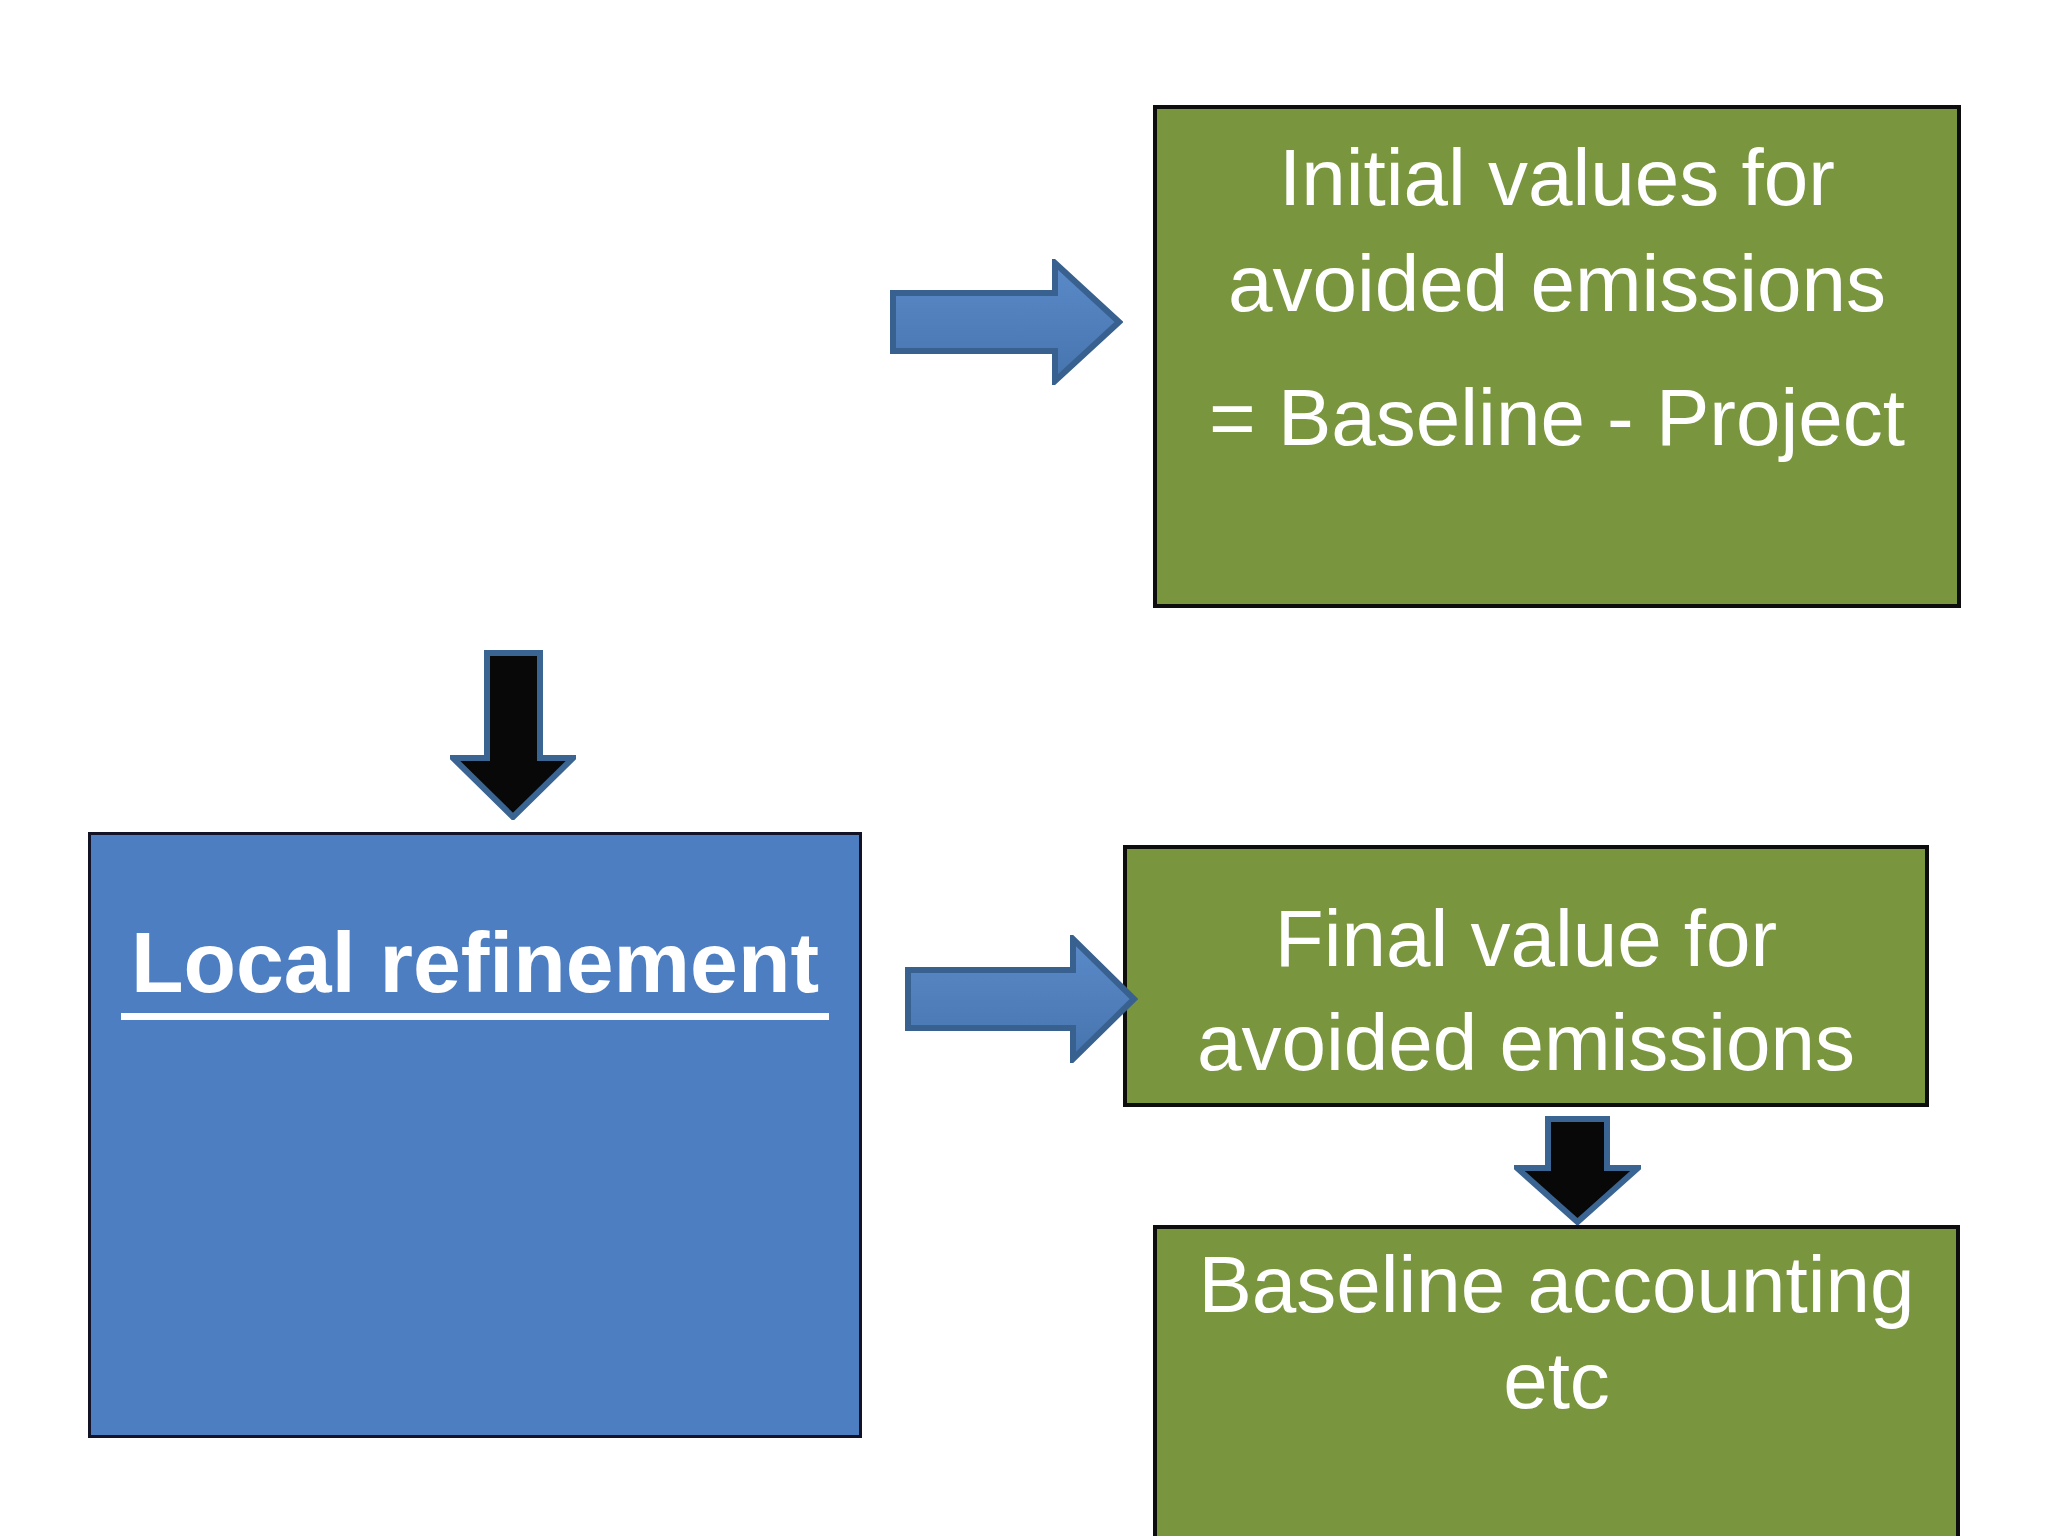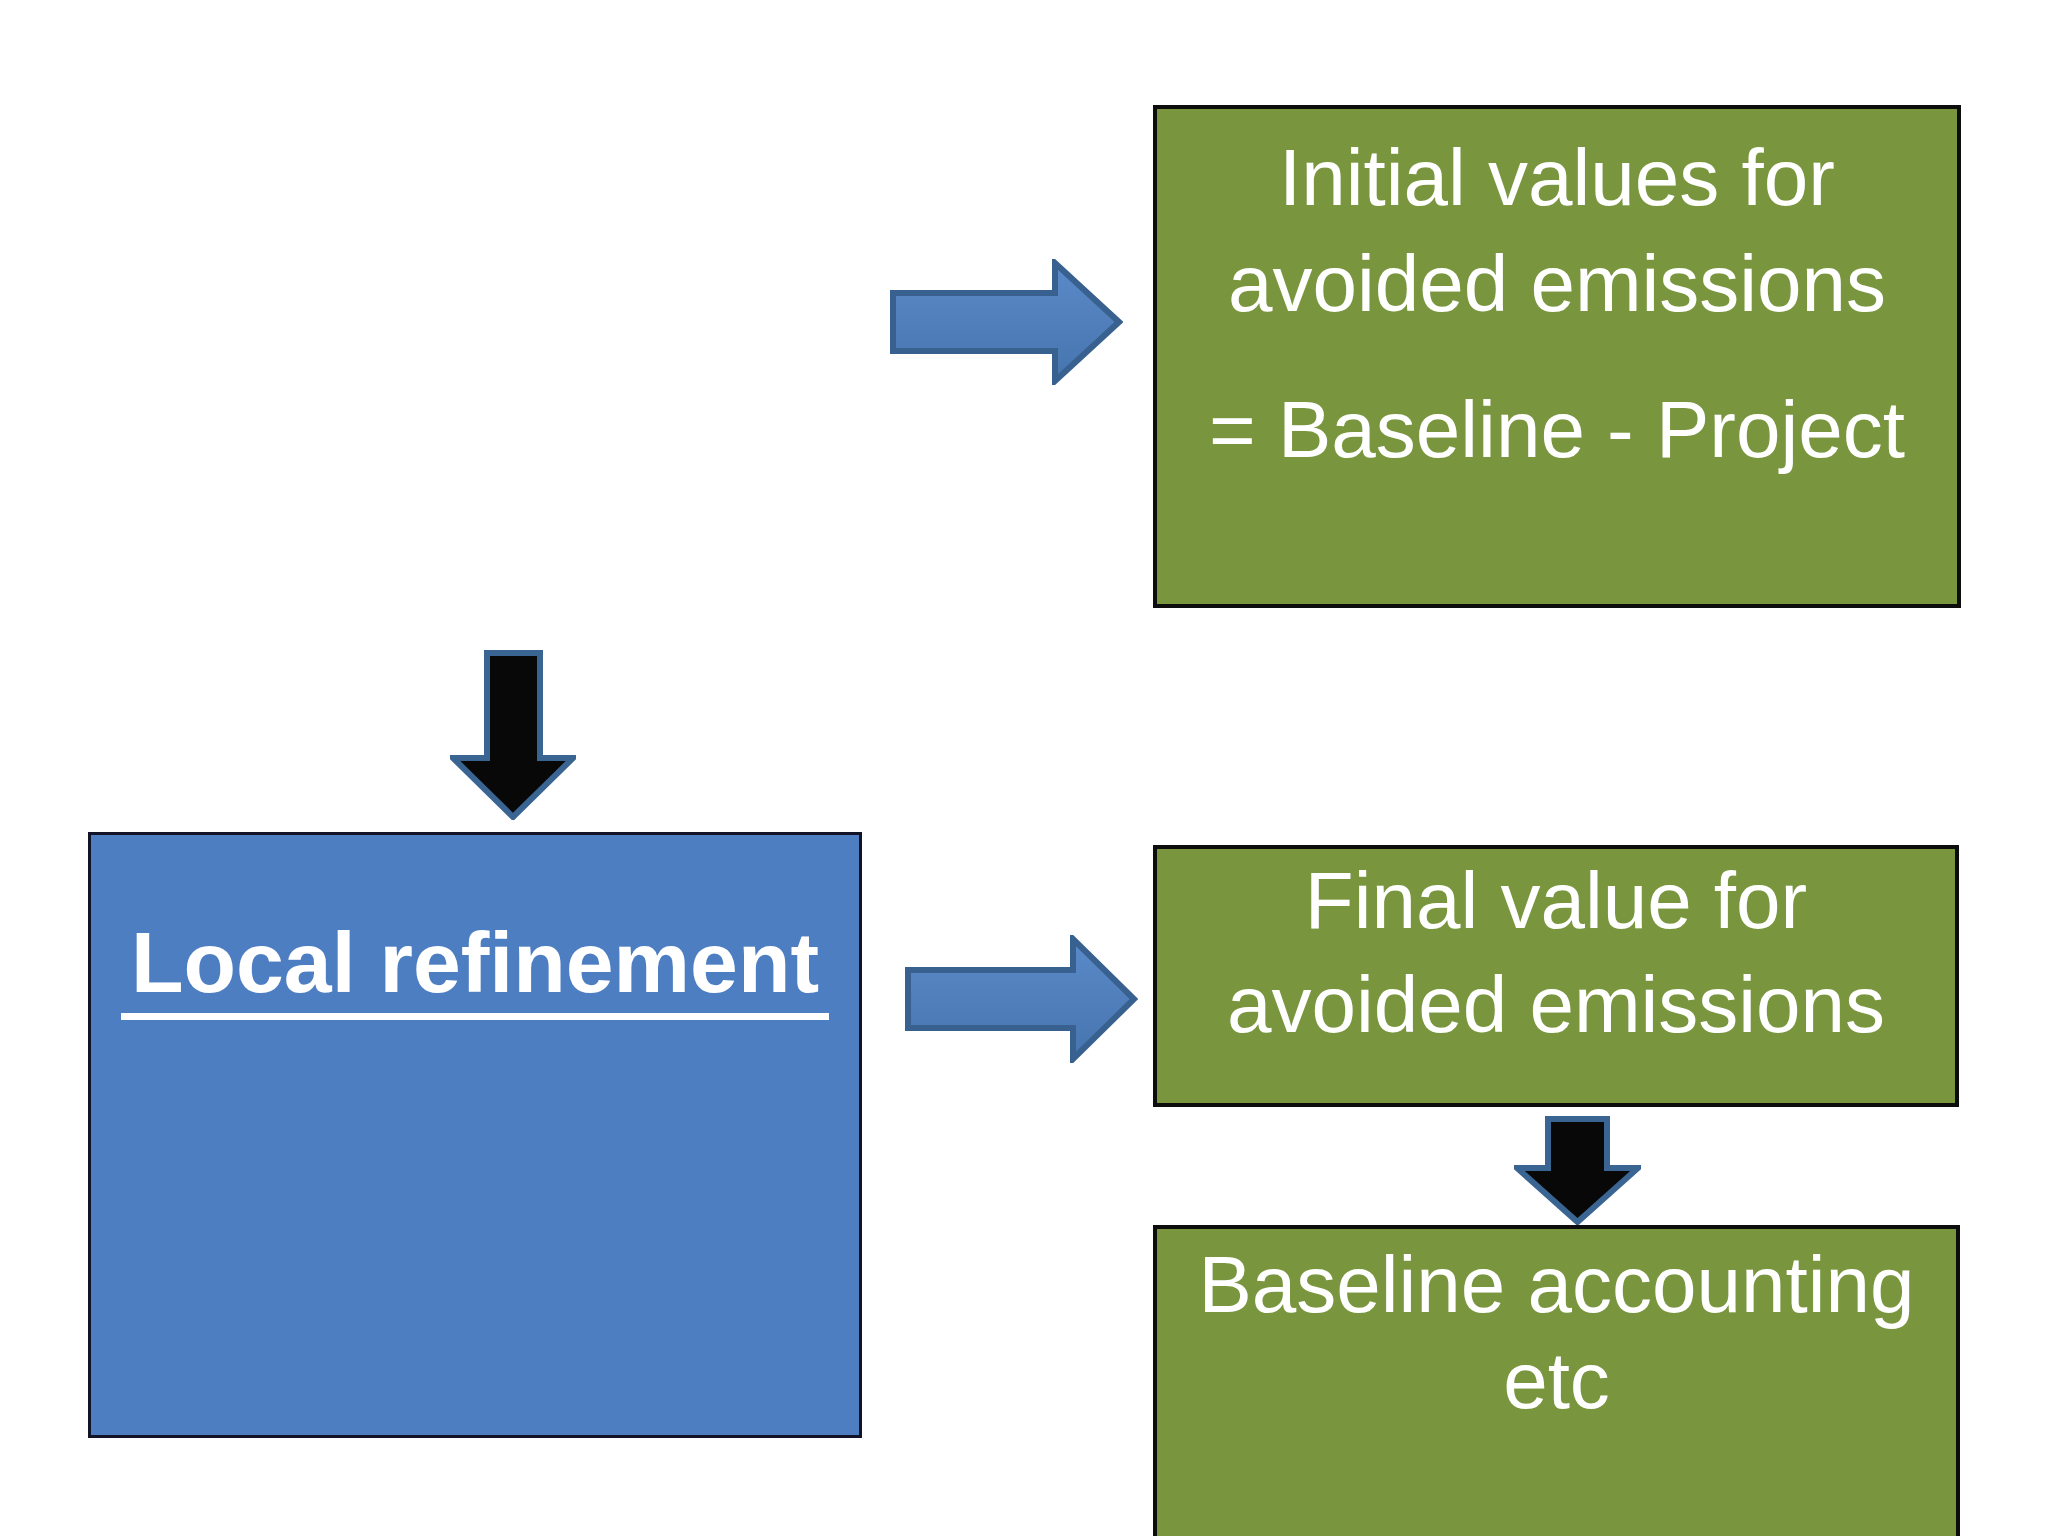--- a/index.html
+++ b/index.html
@@ -46,22 +46,22 @@
     font-size: 80px;
     white-space: nowrap;
   }
   
   #box-metadata   { left: 88px;   top: 56px;   width: 774px; height: 567px; padding-top: 108px; }
   #box-metadata   .blue-body { margin-top: 6px;  line-height: 90px; }
   #box-local      { left: 88px;   top: 832px;  width: 774px; height: 606px; padding-top: 84px; }
   #box-local      .blue-body { margin-top: 6px;  line-height: 104px; }
   #box-initial    { left: 1153px; top: 105px;  width: 808px; height: 503px; padding-top: 16px; }
   #box-initial    .green-text { line-height: 106px; }
-  #box-initial    .formula    { margin-top: 40px; text-align: right; }
-  #box-final      { left: 1153px; top: 845px;  width: 806px; height: 262px; }
+  #box-initial    .formula    { margin-top: 28px; text-align: right; }
+  #box-final      { left: 1123px; top: 845px;  width: 806px; height: 262px; padding-top: 38px; }
   #box-final      .green-text { line-height: 104px; }
   #box-accounting { left: 1153px; top: 1225px; width: 807px; height: 320px; padding-top: 8px; }
   #box-accounting .green-text { line-height: 96px; }
 
   .arrow-svg { position: absolute; display: block; }
   .arrow-blue-shape  { fill: url(#blueArrowGrad); stroke: #38618f; stroke-width: 6; stroke-linejoin: miter; }
   .arrow-black-shape { fill: #080808; stroke: #3a6492; stroke-width: 6; stroke-linejoin: miter; }
 </style>
 </head>
 <body>

